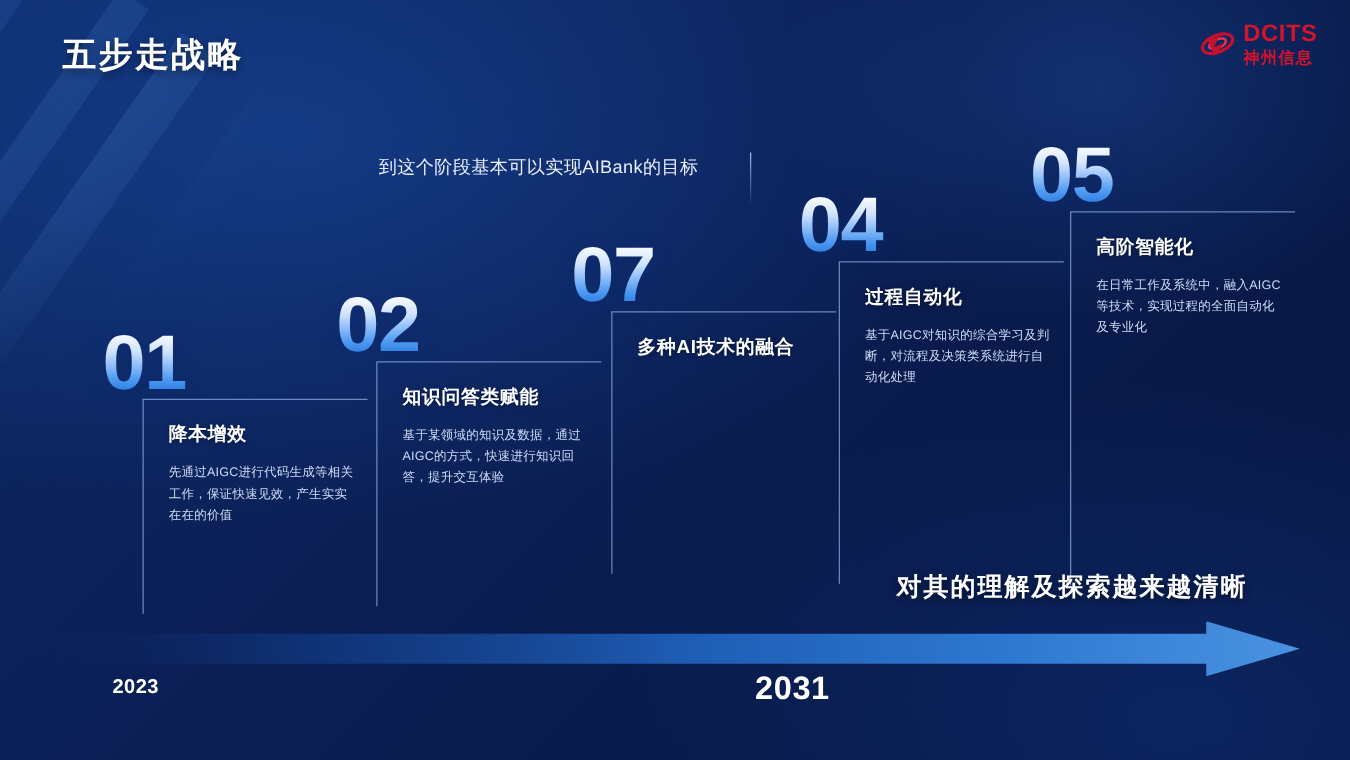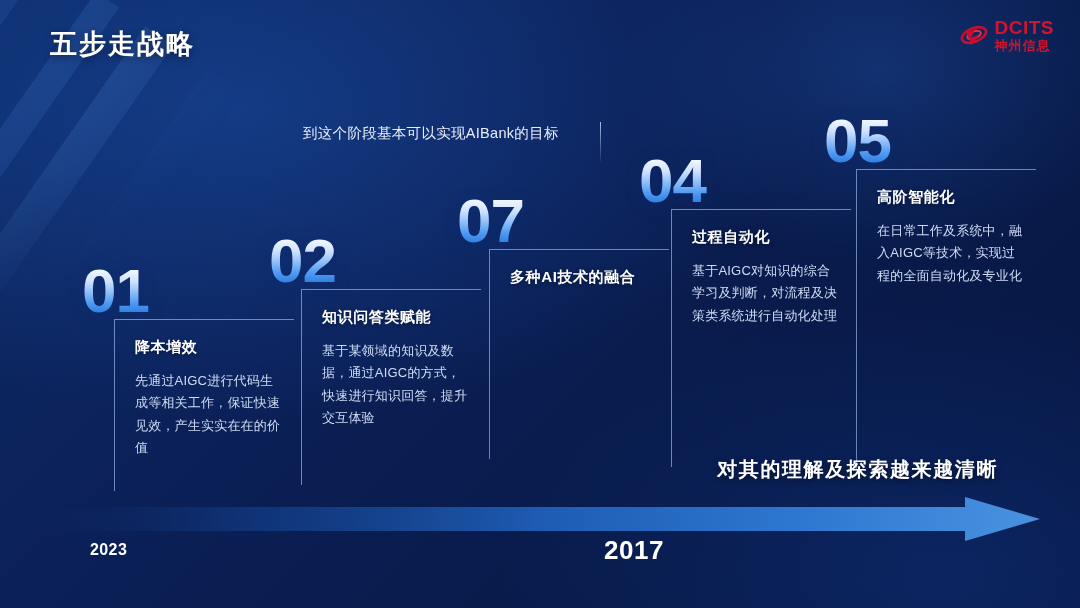--- a/index.html
+++ b/index.html
@@ -99,21 +99,21 @@
     border-top:1px solid rgba(166,198,250,0.62);
     padding:18px 10px 0 20px;
     margin-left:36px;
   }
   .step-title{
     font-size:15px; font-weight:bold; color:#ffffff;
     letter-spacing:0.6px; margin-bottom:13px;
     text-shadow:0 1px 4px rgba(0,0,0,0.4);
   }
   .step-desc{
-    font-size:13px; line-height:1.72; color:#cfdcf5;
+    font-size:10px; line-height:1.72; color:#cfdcf5;
     letter-spacing:0.2px;
   }
 
   
   #step-1{ left:78px;  top:262px; }
   #step-1 .step-card{ width:180px; height:172px; }
   #step-2{ left:265px; top:232px; }
   #step-2 .step-card{ width:180px; height:196px; }
   #step-3{ left:453px; top:192px; }
   #step-3 .step-card{ width:180px; height:210px; }
@@ -215,15 +215,15 @@
         <stop offset="22%" stop-color="#13418f" stop-opacity="0.55"></stop>
         <stop offset="52%" stop-color="#2062bd" stop-opacity="0.92"></stop>
         <stop offset="78%" stop-color="#2f79d2" stop-opacity="1"></stop>
         <stop offset="100%" stop-color="#4a92e0" stop-opacity="1"></stop>
       </linearGradient>
     </defs>
     <path d="M0 10 L955 10 L955 0 L1030 22 L955 44 L955 34 L0 34 Z" fill="url(#arrowGrad)"></path>
   </svg>
 
   <div class="year" id="year-start">2023</div>
-  <div class="year" id="year-end">2017</div>
+  <div class="year" id="year-end">2031</div>
 
 </div>
 
 </body></html>

